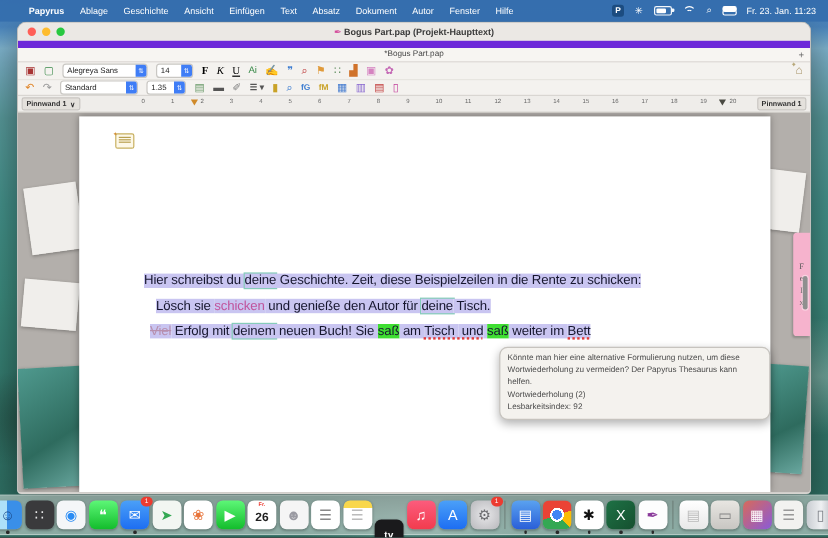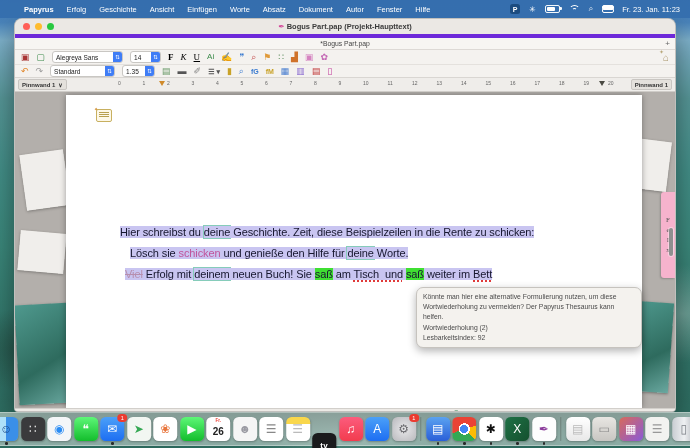--- a/index.html
+++ b/index.html
@@ -29,21 +29,21 @@
   .i-wifi::after{content:"";position:absolute;left:3px;top:3px;width:3px;height:3px;border:1.4px solid transparent;border-top-color:#fff;border-radius:50%;}
   .i-cc{width:11px;height:8px;position:relative;}
   .i-cc::before,.i-cc::after{content:"";position:absolute;left:0;width:10px;height:3px;border:1px solid #fff;border-radius:2px;}
   .i-cc::before{top:0;background:#fff;}
   .i-cc::after{bottom:0;}
   .clock{white-space:nowrap;font-size:7.5px;}
   
   .window{position:absolute;left:14px;top:18px;width:662px;height:394px;background:#f2f0ed;
     border-radius:8px 8px 4px 4px;box-shadow:0 12px 30px rgba(0,0,0,.45);overflow:hidden;z-index:10;
     border:1px solid rgba(0,0,0,.2);box-sizing:border-box;}
-  .titlebar{height:15px;background:#ebe8e4;display:flex;align-items:center;position:relative;border-bottom:4px solid #6d28d9;}
+  .titlebar{height:15px;background:#ebe8e4;display:flex;align-items:center;position:relative;border-bottom:6px solid #6d28d9;}
   .lights{display:flex;gap:5px;margin-left:8px;}
   .light{width:7px;height:7px;border-radius:50%;}
   .l-red{background:#ff5f57;}.l-yellow{background:#febc2e;}.l-green{background:#28c840;}
   .win-title{position:absolute;left:0;right:0;text-align:center;font-size:7.5px;color:#3a3a3a;font-weight:bold;}
   .win-title .feather{color:#d44a9a;font-weight:normal;}
   .tabbar{height:11px;background:#f7f5f2;border-bottom:1px solid #ddd9d5;position:relative;display:flex;align-items:center;justify-content:center;font-size:6.8px;color:#444;}
   .tab-add{position:absolute;right:5px;color:#666;font-size:8px;}
   
   .toolbar{display:flex;align-items:center;background:#f4f2ef;padding:0 6px;gap:7px;}
   .tb1{height:14px;border-bottom:1px solid #e4e1dd;}
@@ -120,25 +120,25 @@
 </style>
 </head>
 <body>
 
 <div class="screen">
 
   <div class="menubar">
     <span class="apple"></span>
     <div id="menus">
         <span class="first">Papyrus</span>
-        <span>Erfolg</span>
+        <span>Ablage</span>
         <span>Geschichte</span>
         <span>Ansicht</span>
         <span>Einfügen</span>
-        <span>Worte</span>
+        <span>Text</span>
         <span>Absatz</span>
         <span>Dokument</span>
         <span>Autor</span>
         <span>Fenster</span>
         <span>Hilfe</span>
       </div>
     <div class="mb-right">
       <span class="mbi i-papyrus-badge">P</span>
       <span class="mbi">✳</span>
       <span class="mbi i-battery"></span>
@@ -240,21 +240,21 @@
       <div class="polaroid" style="left:8px;top:60px;width:44px;height:56px;transform:rotate(-8deg);"></div>
       <div class="polaroid" style="left:4px;top:140px;width:46px;height:40px;transform:rotate(5deg);"></div>
       <div class="photo" style="left:2px;top:212px;width:52px;height:100px;transform:rotate(-3deg);"></div>
       <div class="photo" style="right:4px;top:210px;width:40px;height:90px;transform:rotate(4deg);"></div>
       <div class="polaroid" style="right:6px;top:48px;width:36px;height:50px;transform:rotate(7deg);"></div>
 
       <div class="pagewrap">
         <span class="note-icon"></span>
         <div class="bodytext" id="text-lines">
             <div class="line "><span class="seg sel">Hier schreibst du </span><span class="seg sel box">deine</span><span class="seg sel"> Geschichte. Zeit, diese Beispielzeilen in die Rente zu schicken:</span></div>
-            <div class="line ind1"><span class="seg sel">Lösch sie </span><span class="seg sel pink">schicken</span><span class="seg sel"> und genieße den Hilfe für </span><span class="seg sel box">deine</span><span class="seg sel"> Worte.</span></div>
+            <div class="line ind1"><span class="seg sel">Lösch sie </span><span class="seg sel pink">schicken</span><span class="seg sel"> und genieße den Autor für </span><span class="seg sel box">deine</span><span class="seg sel"> Tisch.</span></div>
             <div class="line ind2"><span class="seg sel strike">Viel</span><span class="seg sel"> Erfolg mit </span><span class="seg sel box">deinem</span><span class="seg sel"> neuen Buch! Sie </span><span class="seg green">saß</span><span class="seg sel"> am </span><span class="seg sel dots">Tisch </span><span class="seg sel dots"> und</span><span class="seg sel"> </span><span class="seg green">saß</span><span class="seg sel"> weiter im </span><span class="seg sel dots">Bett</span></div>
           </div>
       </div>
 
       <div class="sticky-tab" id="sticky-tab">
           <span>F</span>
           <span>e</span>
           <span>I</span>
           <span>x</span>
         </div>

